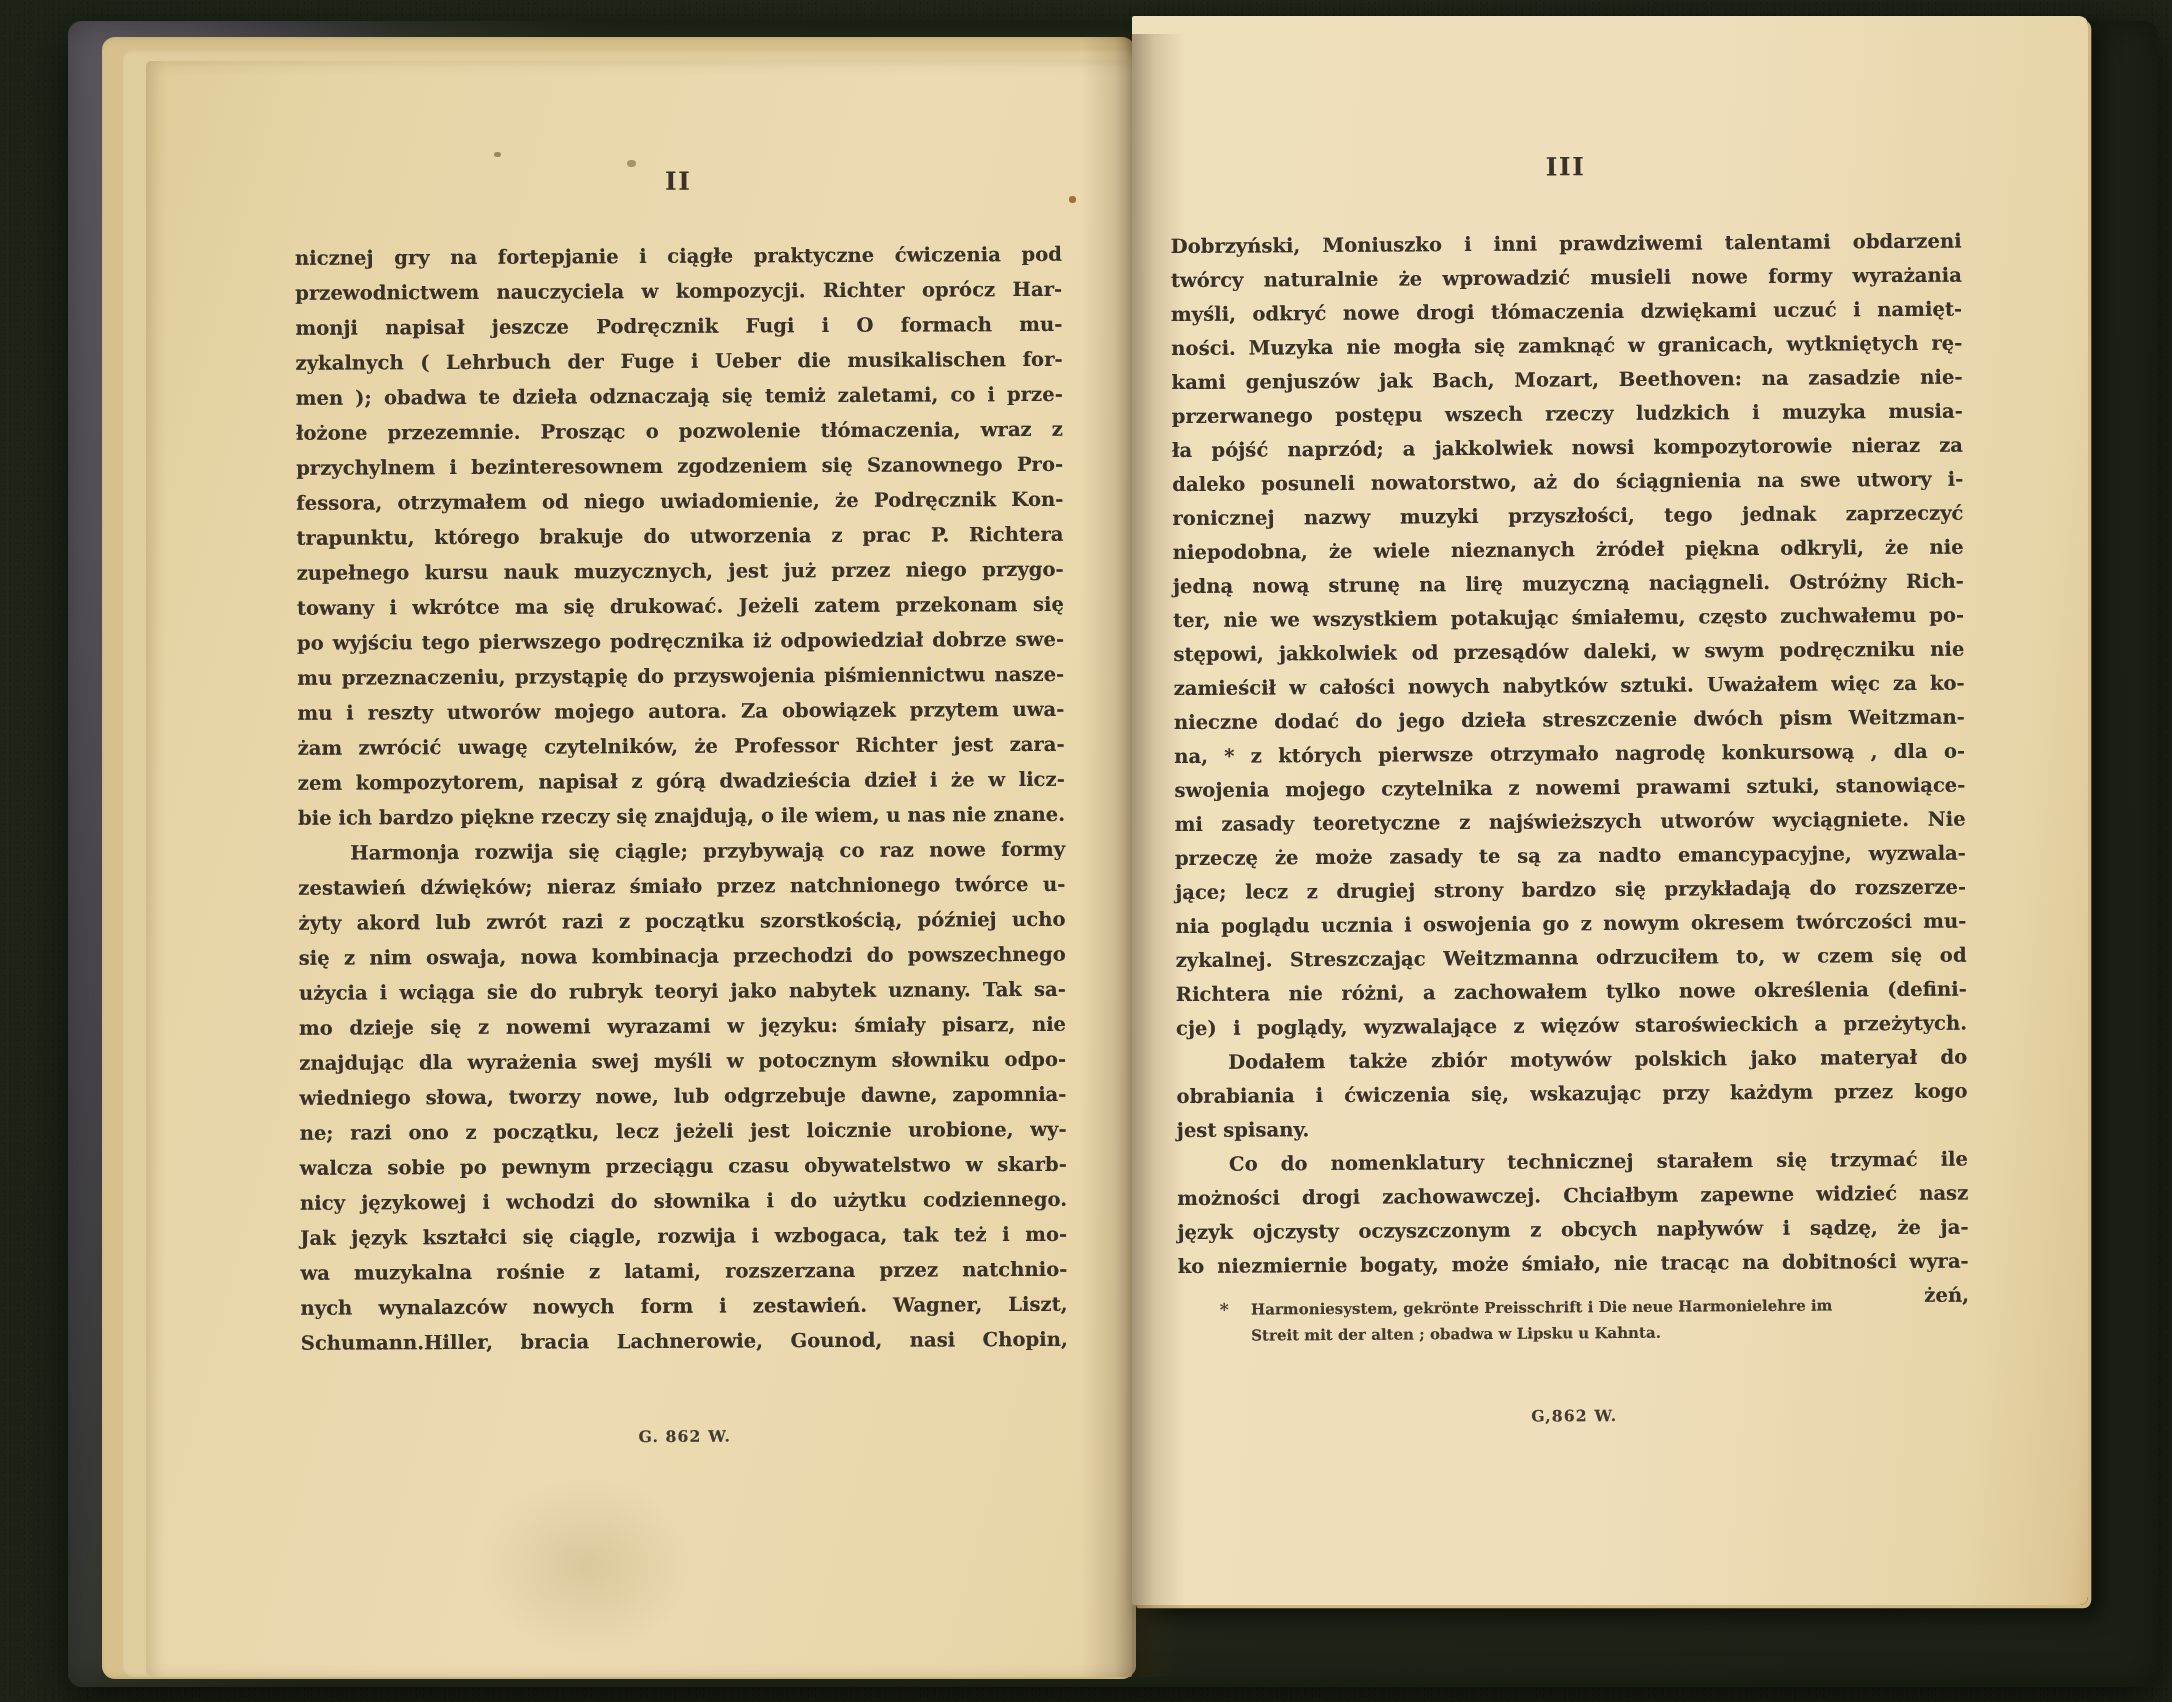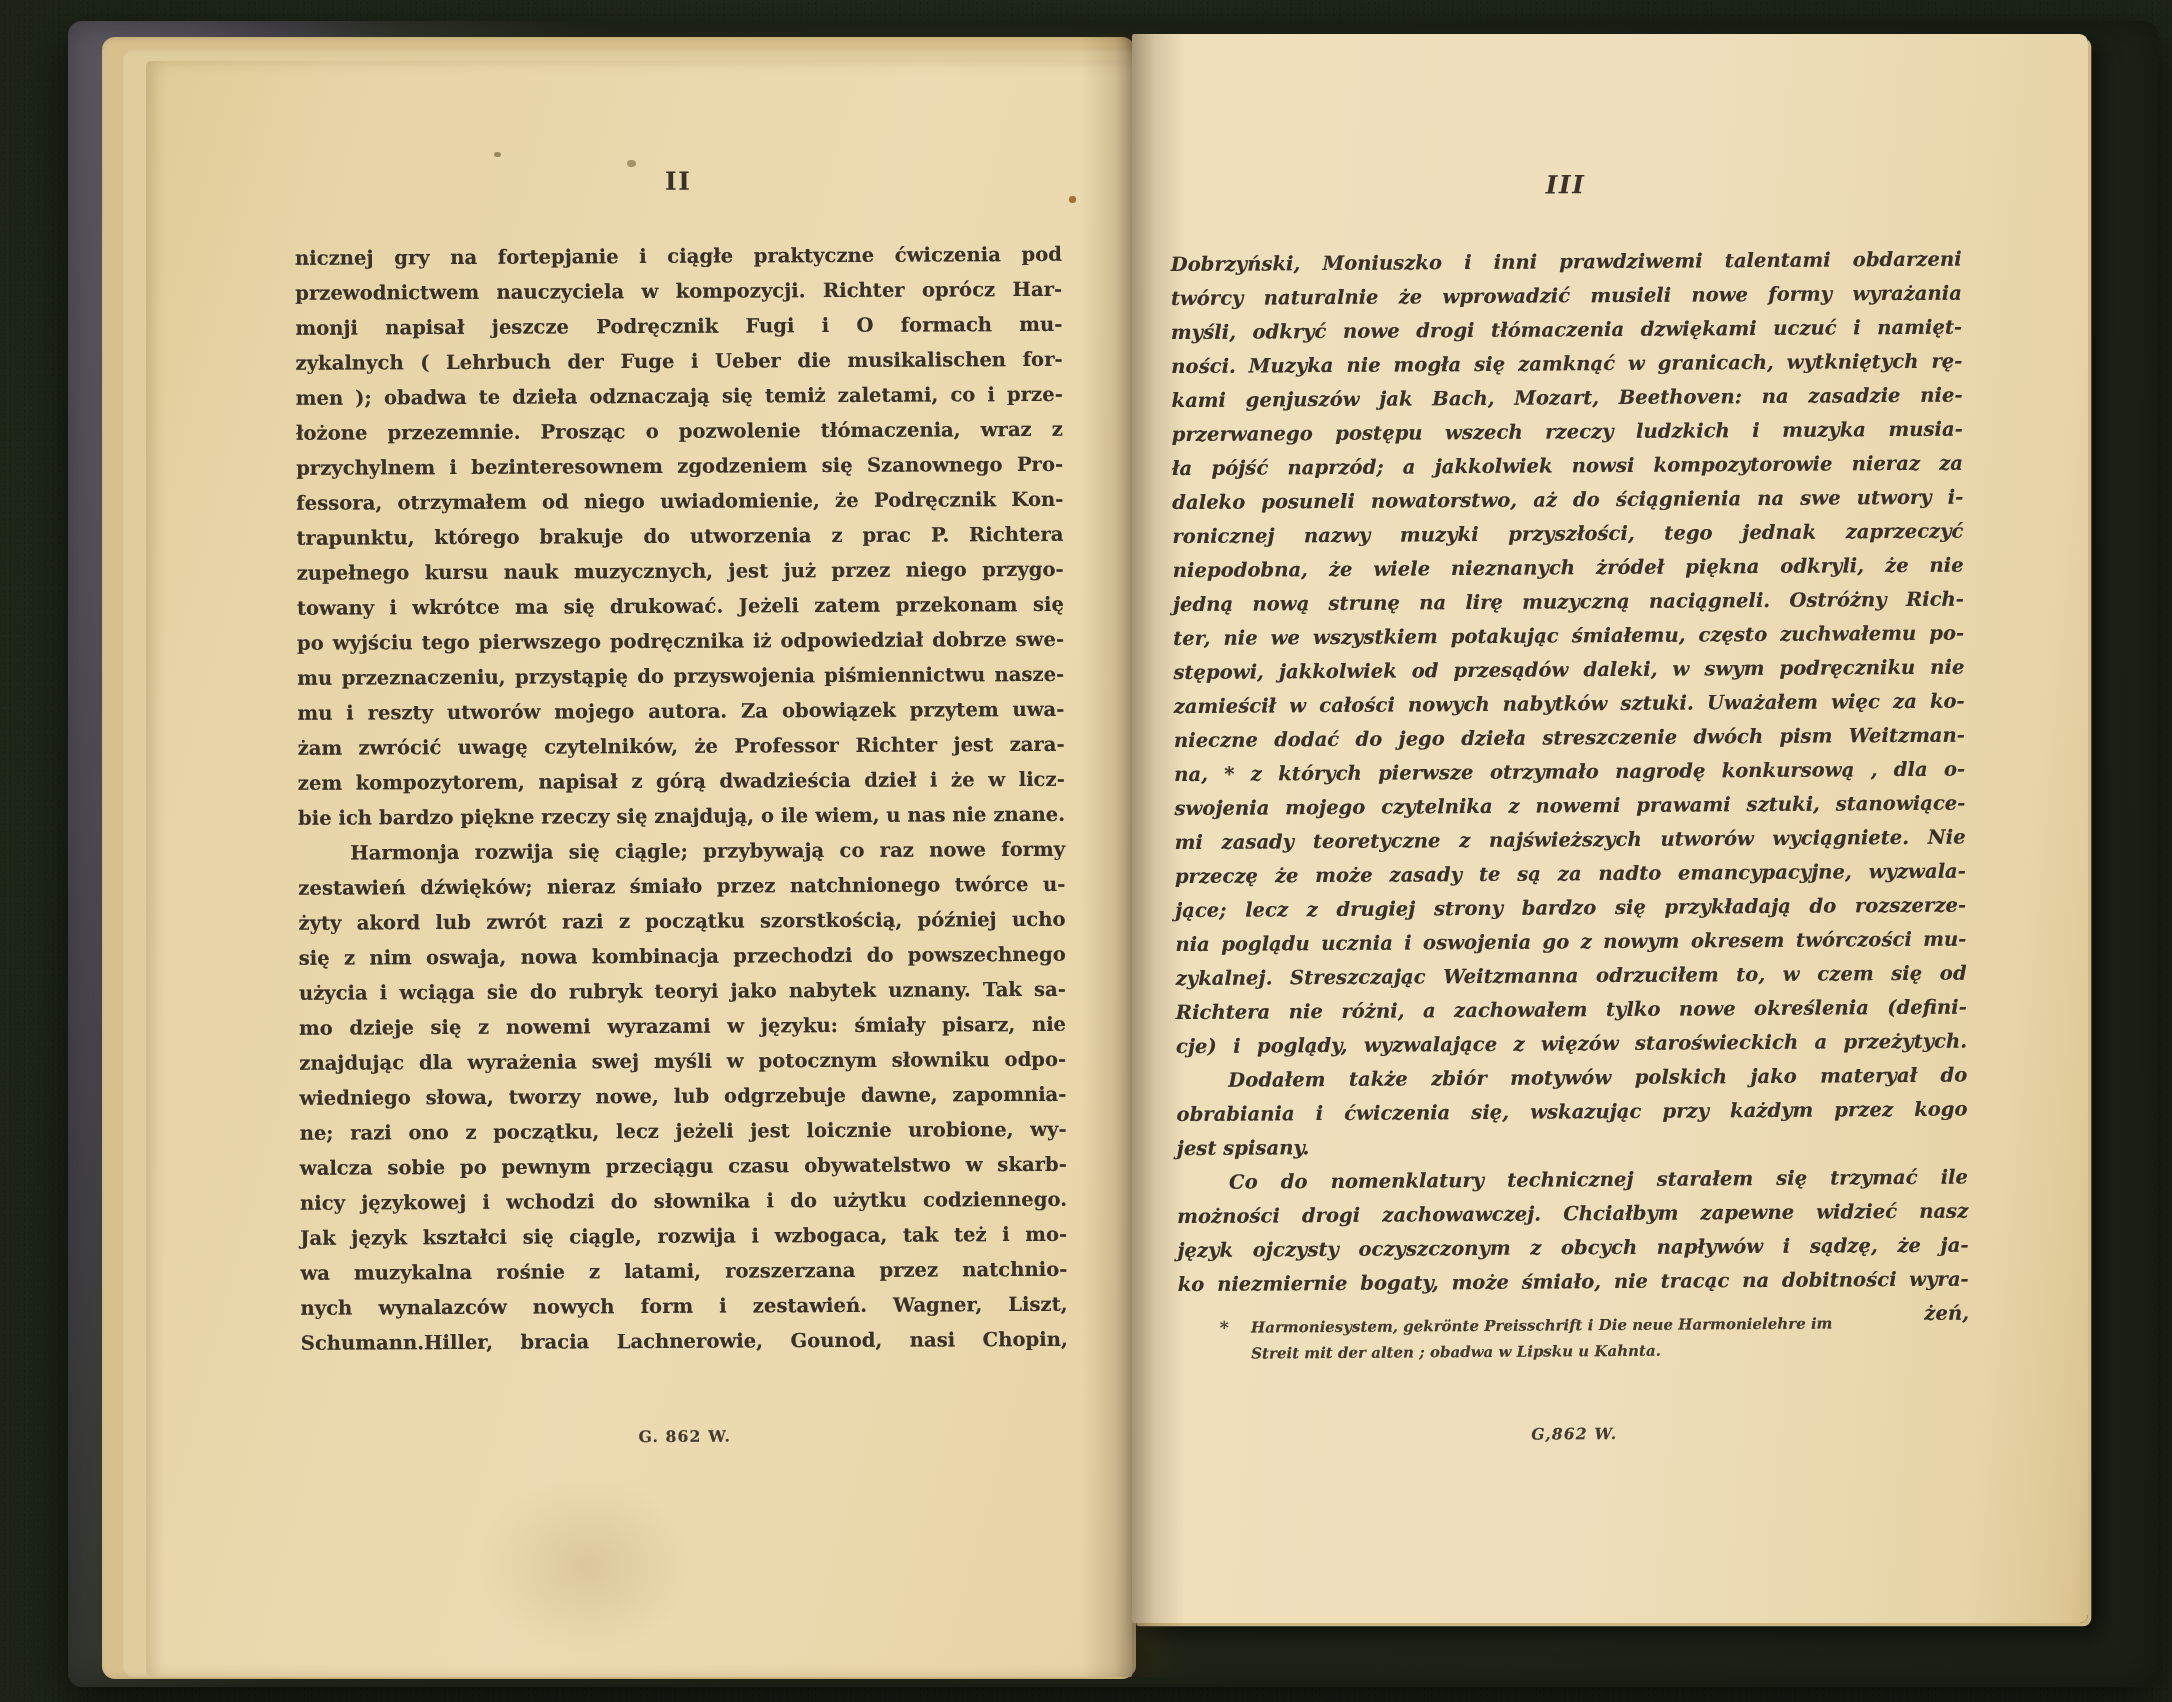--- a/index.html
+++ b/index.html
@@ -28,25 +28,24 @@
     background-image:radial-gradient(rgba(120,90,40,0.05) 0.5px, transparent 0.7px);
     background-size:6px 7px;
   }
   .page-left{
     left:124px;top:61px;width:986px;height:1616px;
     border-radius:5.4px 2.2px 2.2px 6.5px;
     background:linear-gradient(105deg,#decb97 0%,#e6d4a6 14%,#ecdbb2 55%,#e9d7ab 85%,#e5d2a4 100%);
     box-shadow:inset 7.6px 0 14px rgba(110,80,35,0.22);
   }
   .page-right{
-    left:1110px;top:34px;width:956px;height:1589px;
+    left:1110px;top:16px;width:956px;height:1589px;
     border-radius:2.2px 8.7px 8.7px 3.3px;
     background:linear-gradient(95deg,#efe0bc 0%,#eedebb 52%,#e7d5a8 88%,#dcc694 98%,#d2ba83 100%);
     box-shadow:3.8px 3.8px 0 -0.5px #cfb783, 12px 11px 19.6px rgba(0,0,0,0.55);
-    font-style:italic;
   }
   .content{position:absolute;left:0;top:0;right:0;bottom:0;}
   .page-left .content{transform:rotate(-0.3deg);transform-origin:50% 0;}
   .page-right .content{transform:rotate(-0.4deg);transform-origin:50% 0;}
   .gutter{
     position:absolute;left:1059px;top:34px;width:104px;height:1643px;
     background:linear-gradient(90deg,rgba(70,45,15,0) 0%,rgba(70,45,15,0.16) 32%,rgba(45,28,8,0.38) 50%,rgba(70,45,15,0.16) 70%,rgba(70,45,15,0) 100%);
     pointer-events:none;
   }
   .pagenum{

